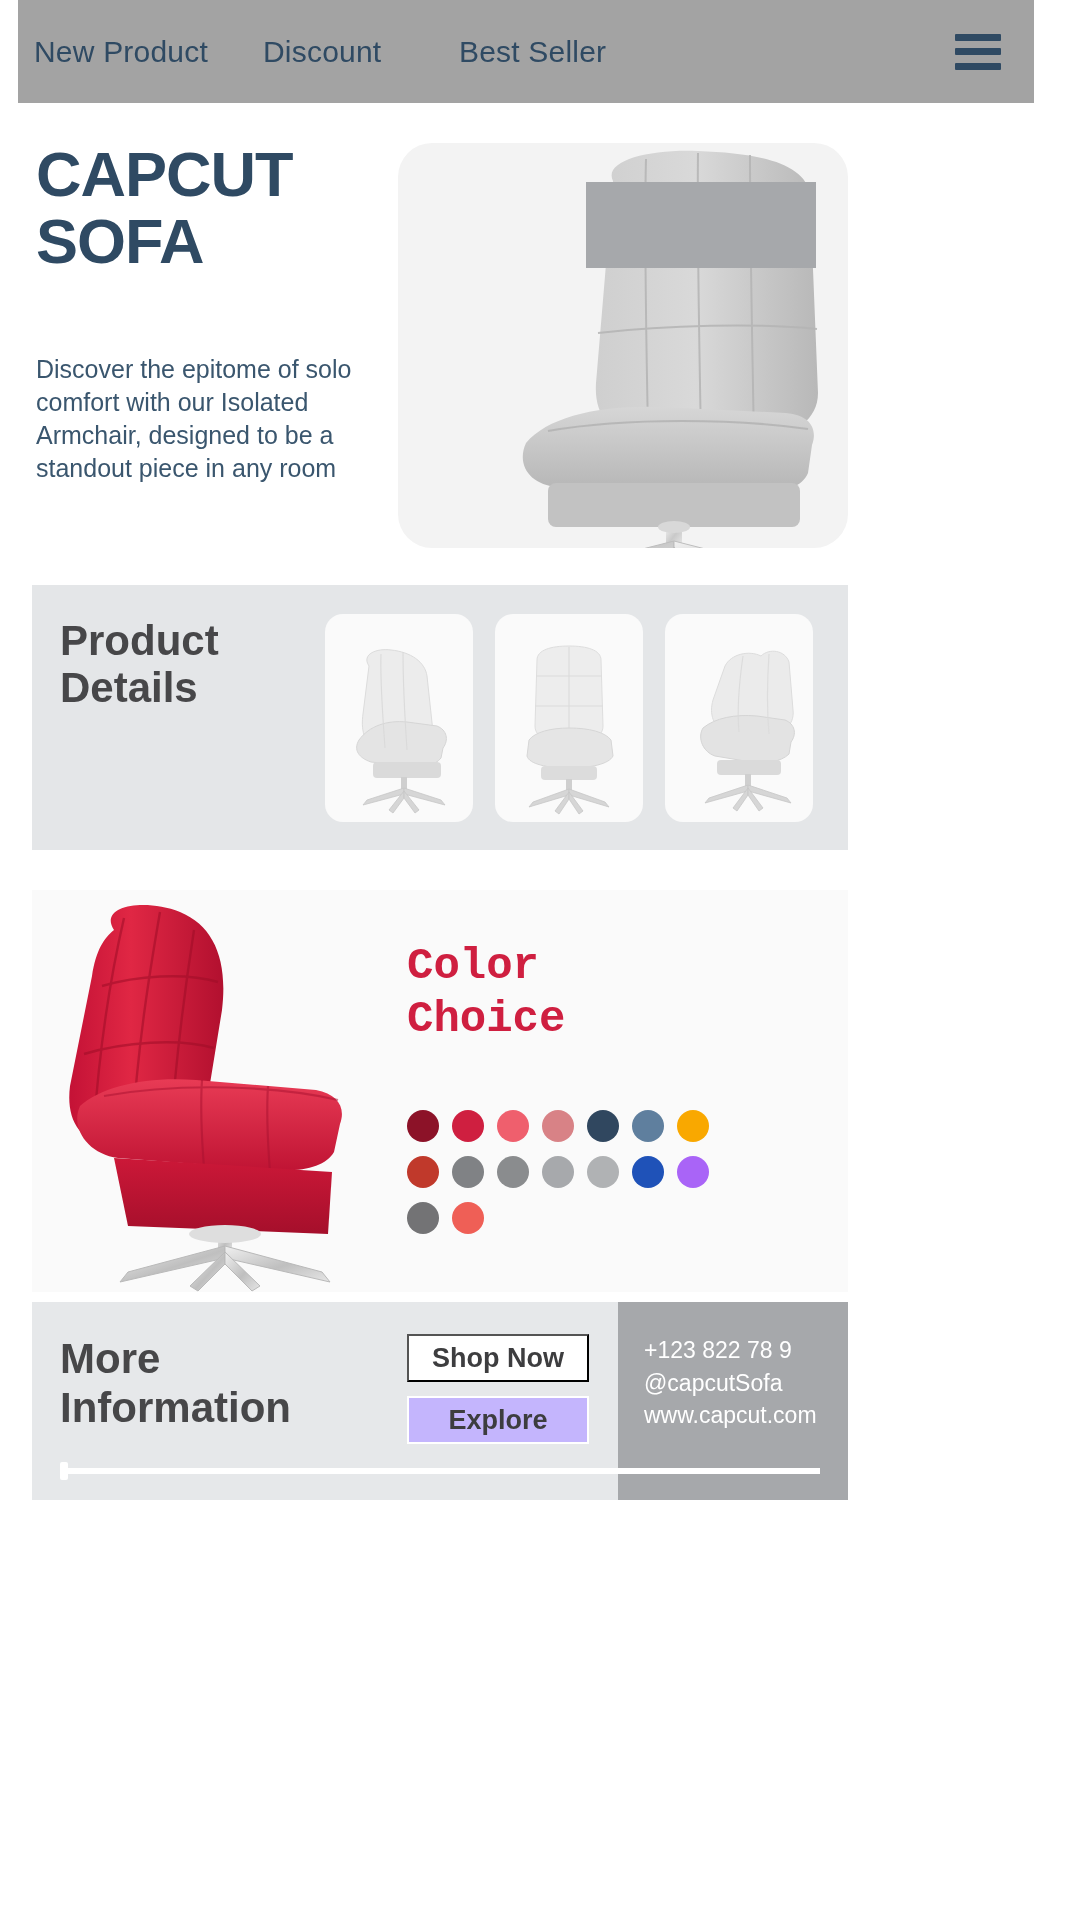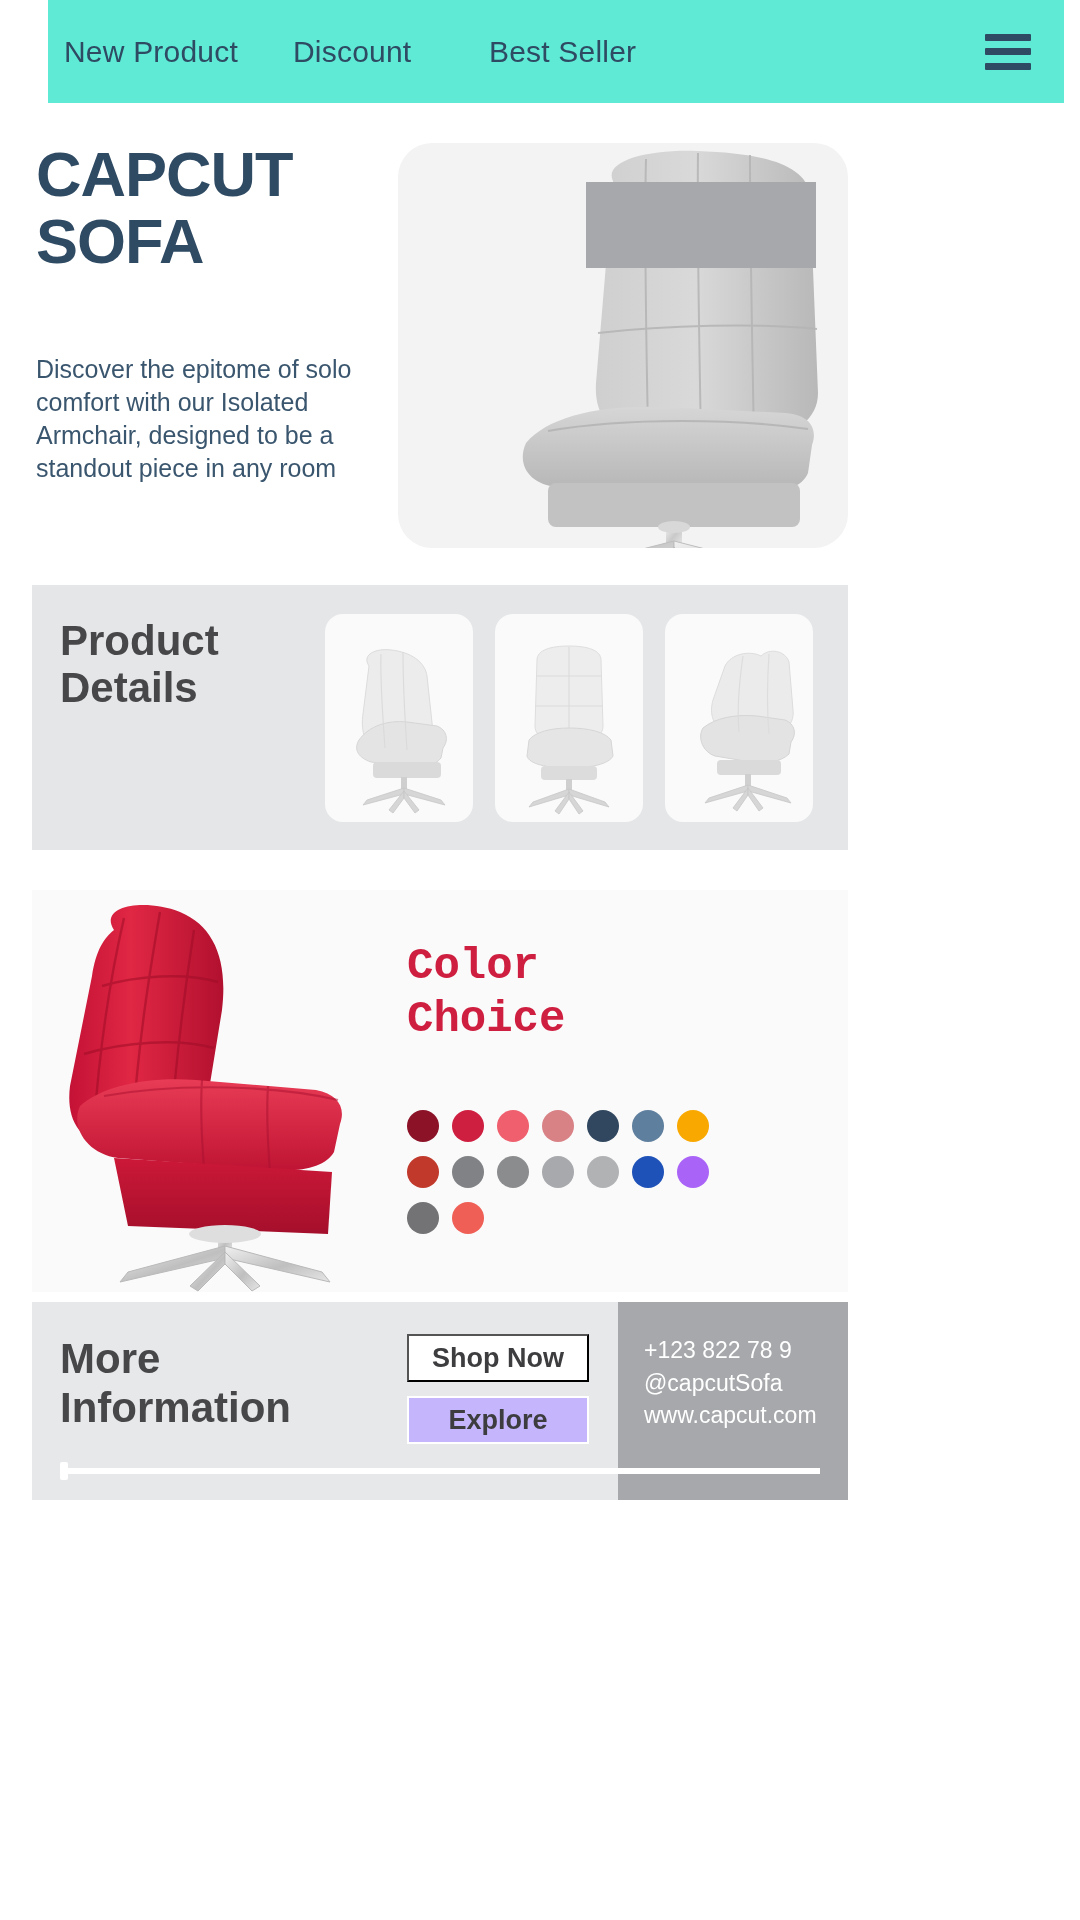--- a/index.html
+++ b/index.html
@@ -8,22 +8,22 @@
   body{
     font-family:"Liberation Sans", sans-serif;
     background:#ffffff;
     overflow:hidden;
     position:relative;
   }
   .page{position:relative;width:1080px;height:1920px;background:#fff;}
 
   
   .navbar{
-    position:absolute;left:48px;top:0;width:1016px;height:103px;
-    background:#5eead4;display:flex;align-items:center;
+    position:absolute;left:18px;top:0;width:1016px;height:103px;
+    background:#a3a3a3;display:flex;align-items:center;
   }
   .nav-link{
     color:#2f4a63;font-size:30px;font-weight:400;letter-spacing:.2px;
     white-space:nowrap;
   }
   .nav-link.l1{position:absolute;left:16px;}
   .nav-link.l2{position:absolute;left:245px;}
   .nav-link.l3{position:absolute;left:441px;}
   .hamburger{
     position:absolute;right:33px;top:50%;transform:translateY(-50%);

